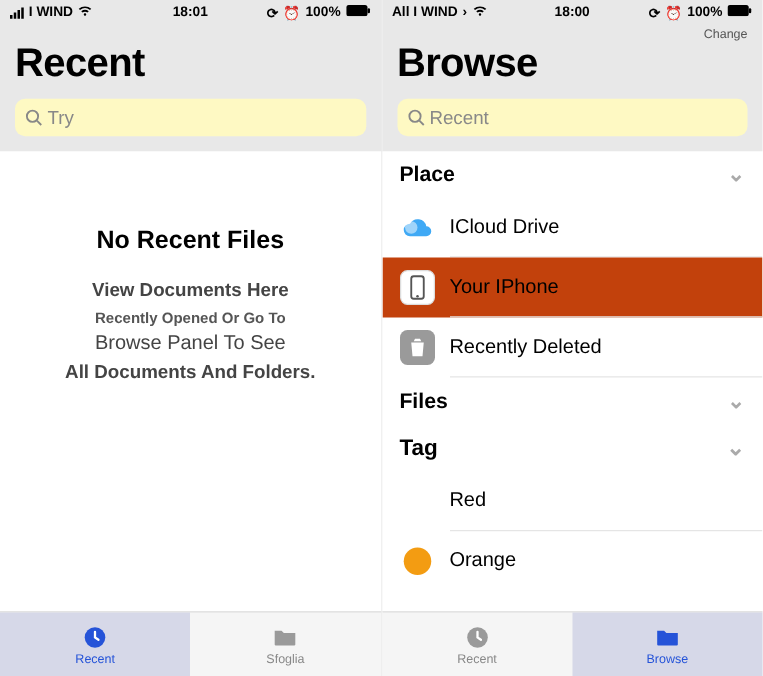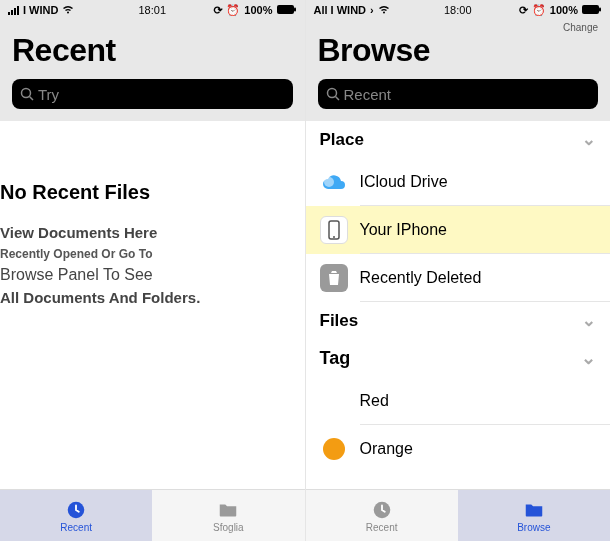--- a/index.html
+++ b/index.html
@@ -2,39 +2,39 @@
 <html><head>
   <meta charset="utf-8">
   <style>
     * { margin: 0; padding: 0; box-sizing: border-box; font-family: -apple-system, Helvetica, Arial, sans-serif; }
     body { width: 610px; height: 541px; background: #fff; display: flex; overflow: hidden; }
     .pane { flex: 1; display: flex; flex-direction: column; position: relative; }
     .pane-left { border-right: 1px solid #e5e5e5; }
 
     .status-bar { height: 20px; background: #e8e8e8; display: flex; align-items: center; justify-content: space-between; padding: 0 8px; font-size: 11px; font-weight: 600; }
     .status-left, .status-right { display: flex; align-items: center; gap: 4px; }
-    .status-center { position: absolute; left: 50%; transform: translateX(-50%); font-size: 11px; font-weight: 400; }
+    .status-center { position: absolute; left: 50%; transform: translateX(-50%); font-size: 11px; font-weight: 700; }
 
     .header { background: #e8e8e8; padding: 6px 12px 12px 12px; display: flex; flex-direction: column; position: relative; }
     .change-link { position: absolute; right: 12px; top: 2px; font-size: 10px; color: #555; }
     .title { font-size: 32px; font-weight: 600; letter-spacing: -0.5px; margin: 6px 0 10px 0; }
-    .search { background: #000000; border-radius: 8px; height: 30px; display: flex; align-items: center; padding: 0 8px; color: #888; font-size: 15px; }
+    .search { background: #fef9c3; border-radius: 8px; height: 30px; display: flex; align-items: center; padding: 0 8px; color: #888; font-size: 15px; }
     .search svg { margin-right: 4px; }
 
-    .body-left { flex: 1; background: #fff; display: flex; flex-direction: column; align-items: flex-start; padding-top: 60px; text-align: center; }
+    .body-left { flex: 1; background: #fff; display: flex; flex-direction: column; align-items: center; padding-top: 60px; text-align: center; }
     .no-recent-title { font-size: 20px; font-weight: 700; margin-bottom: 18px; }
     .no-recent-line { font-size: 15px; color: #444; line-height: 1.5; font-weight: bold; }
     .no-recent-bold { font-weight: 400; font-size: 16px; }
     .no-recent-small { font-size: 12px; color: #555; }
 
     .body-right { flex: 1; background: #fff; overflow: hidden; }
     .section-header { display: flex; justify-content: space-between; align-items: center; padding: 8px 14px; font-size: 17px; font-weight: 600; }
     .section-header .chev { color: #aaa; }
     .list-item { display: flex; align-items: center; padding: 10px 14px; gap: 12px; font-size: 16px; position: relative; }
-    .list-item.selected { background: #fef9c3; }
+    .list-item.selected { background: #c2410c; }
     .list-item .icon-box { width: 28px; height: 28px; display: flex; align-items: center; justify-content: center; }
     .list-item .sep { position: absolute; left: 54px; right: 0; bottom: 0; height: 1px; background: #e5e5e5; }
     .rounded-square { width: 28px; height: 28px; border-radius: 6px; background: #bbb; display: flex; align-items: center; justify-content: center; }
     .rounded-square.white { background: #fff; border: 1px solid #ddd; }
     .rounded-square.gray { background: #9a9a9a; }
     .tag-dot { width: 22px; height: 22px; border-radius: 50%; }
 
     .tab-bar { height: 52px; background: #f5f5f5; border-top: 1px solid #ddd; display: flex; }
     .tab { flex: 1; display: flex; flex-direction: column; align-items: center; justify-content: center; gap: 1px; font-size: 10px; color: #888; }
     .tab.active { background: #d6d8e8; color: #2553d8; }

